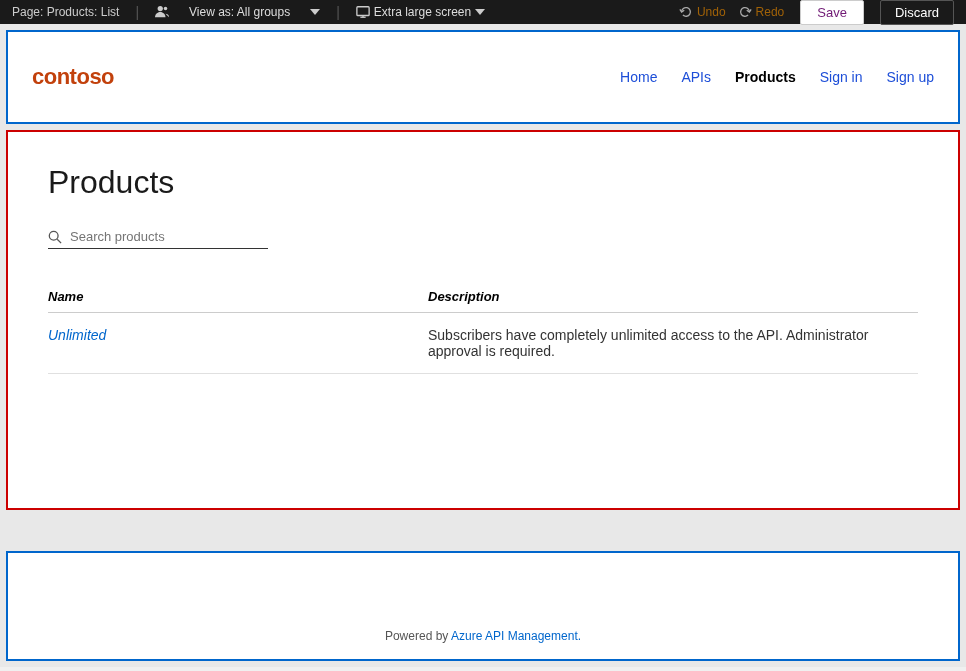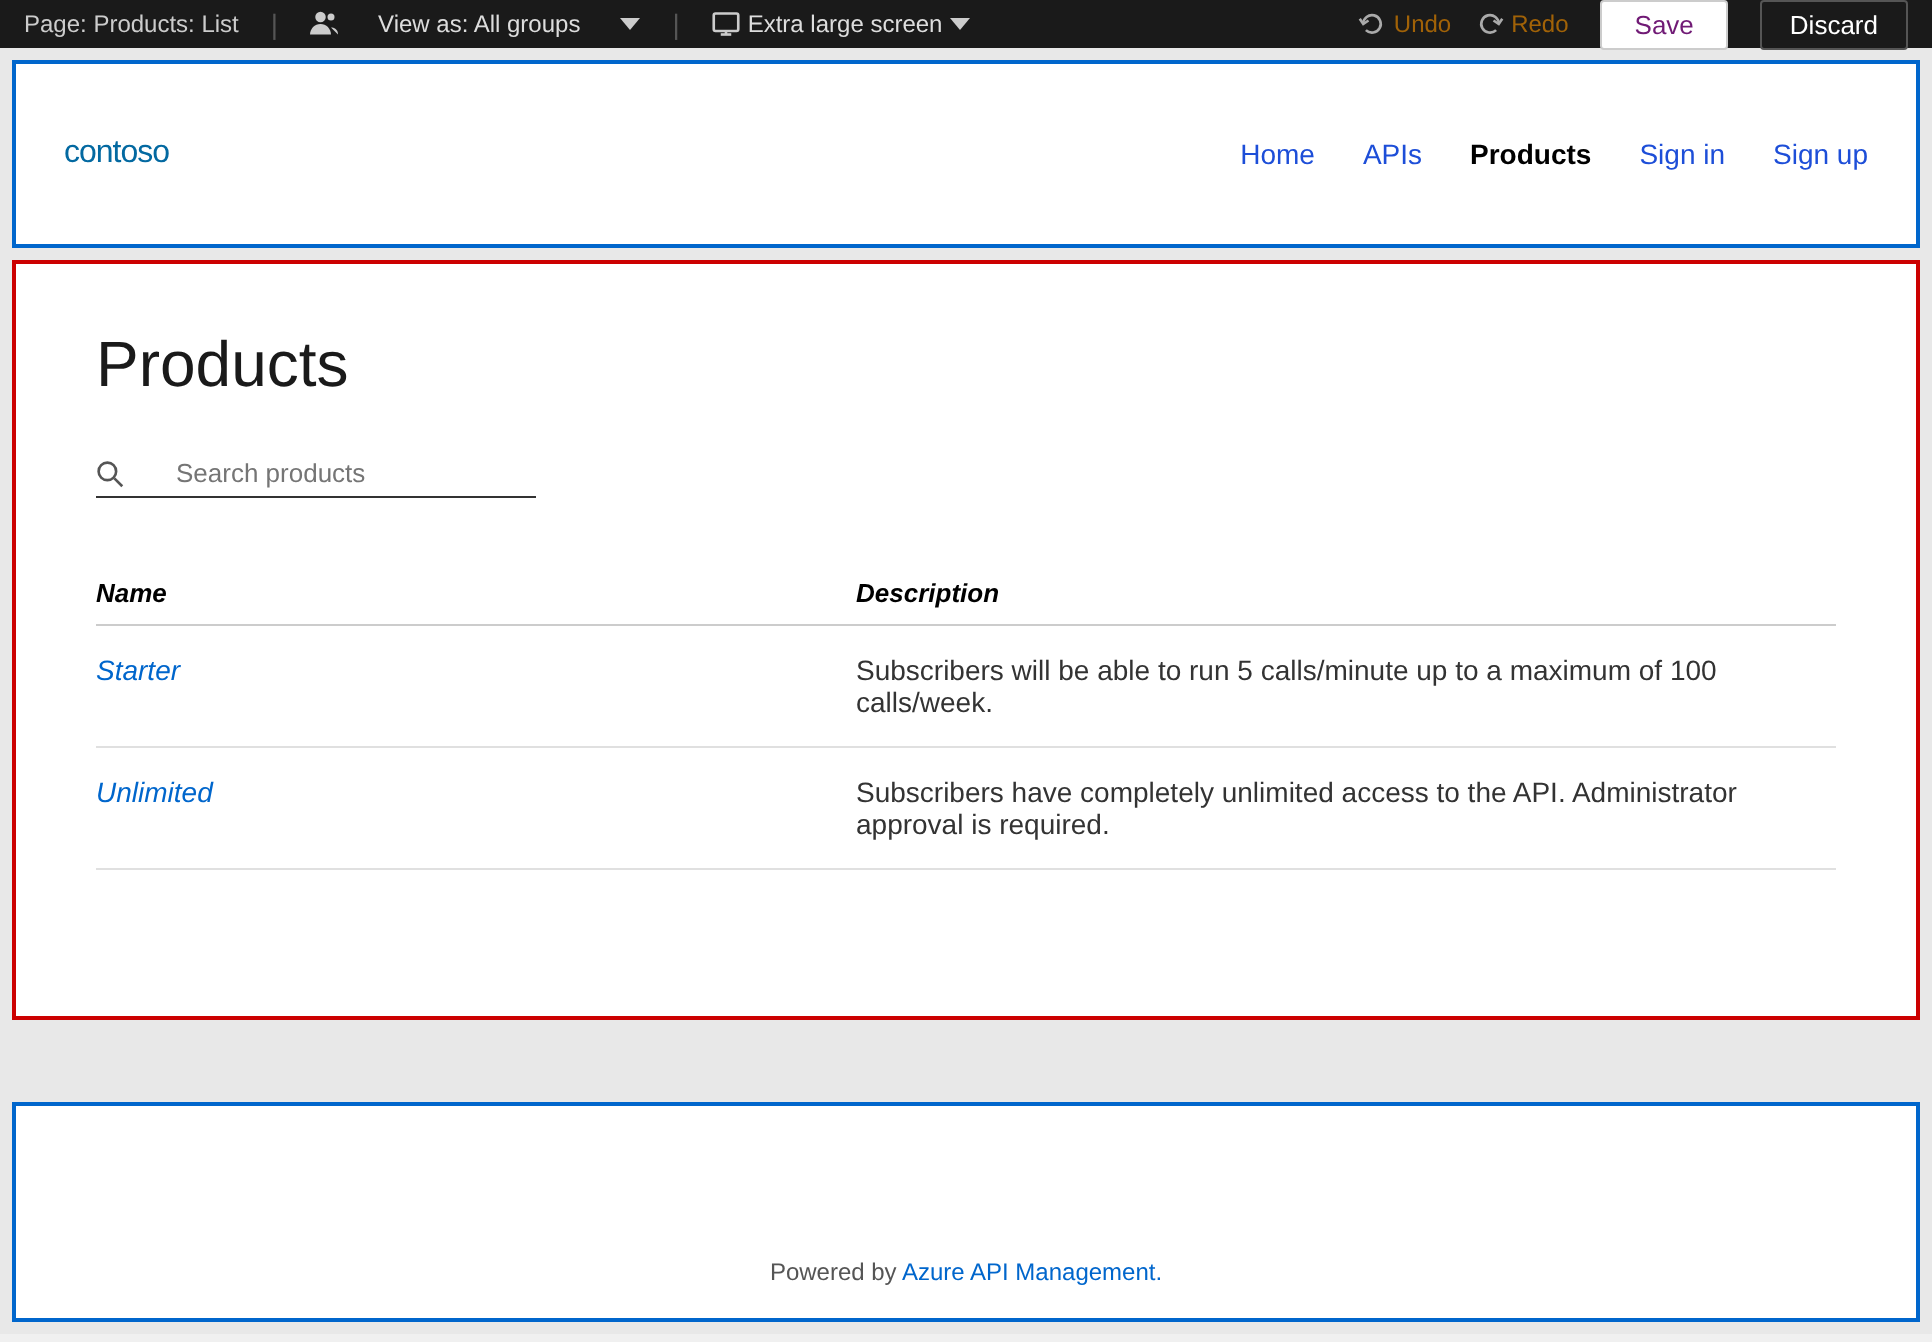--- a/index.html
+++ b/index.html
@@ -84,23 +84,23 @@
       border: 2px solid #0066cc;
       padding: 0;
     }
     .site-nav {
       display: flex;
       align-items: center;
       padding: 16px 24px;
       height: 90px;
     }
     .site-logo {
-      font-size: 16px;
-      font-weight: 400;
-      color: #0369a1;
+      font-size: 22px;
+      font-weight: 700;
+      color: #c2410c;
       letter-spacing: -0.5px;
     }
     .site-nav-spacer { flex: 1; }
     .nav-links {
       display: flex;
       align-items: center;
       gap: 24px;
     }
     .nav-link {
       font-size: 14px;
@@ -129,21 +129,20 @@
 
     
     .search-wrapper {
       display: flex;
       align-items: center;
       gap: 8px;
       border-bottom: 1px solid #333;
       width: 220px;
       padding-bottom: 4px;
       margin-bottom: 32px;
-      justify-content: space-between;
     }
     .search-icon-svg {
       color: #555;
       font-size: 14px;
     }
     .search-input {
       border: none;
       outline: none;
       font-size: 13px;
       color: #888;
@@ -283,26 +282,20 @@
 
     <table class="products-table">
       <thead>
         <tr>
           <th class="col-name">Name</th>
           <th>Description</th>
         </tr>
       </thead>
       <tbody id="products-tbody">
 
-      <tr>
-    <td>
-      <a class="product-link">Starter</a>
-    </td>
-    <td>Subscribers will be able to run 5 calls/minute up to a maximum of 100 calls/week.</td>
-  </tr>
           <tr>
     <td>
       <a class="product-link">Unlimited</a>
     </td>
     <td>Subscribers have completely unlimited access to the API. Administrator approval is required.</td>
   </tr>
         </tbody>
     </table>
   </div>
 

